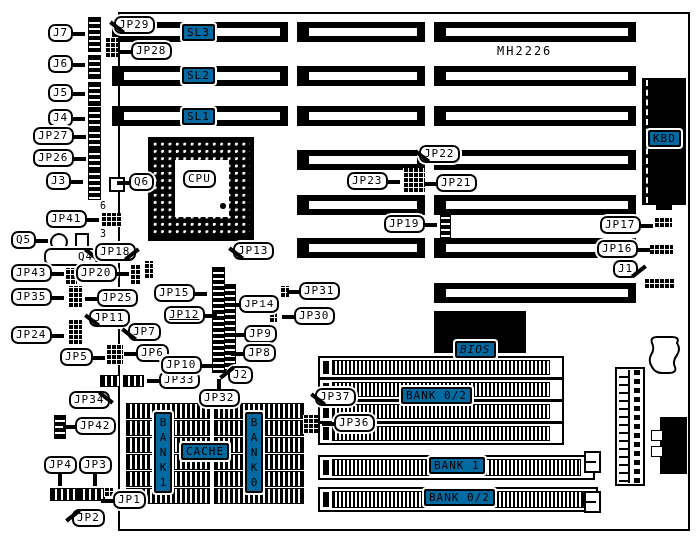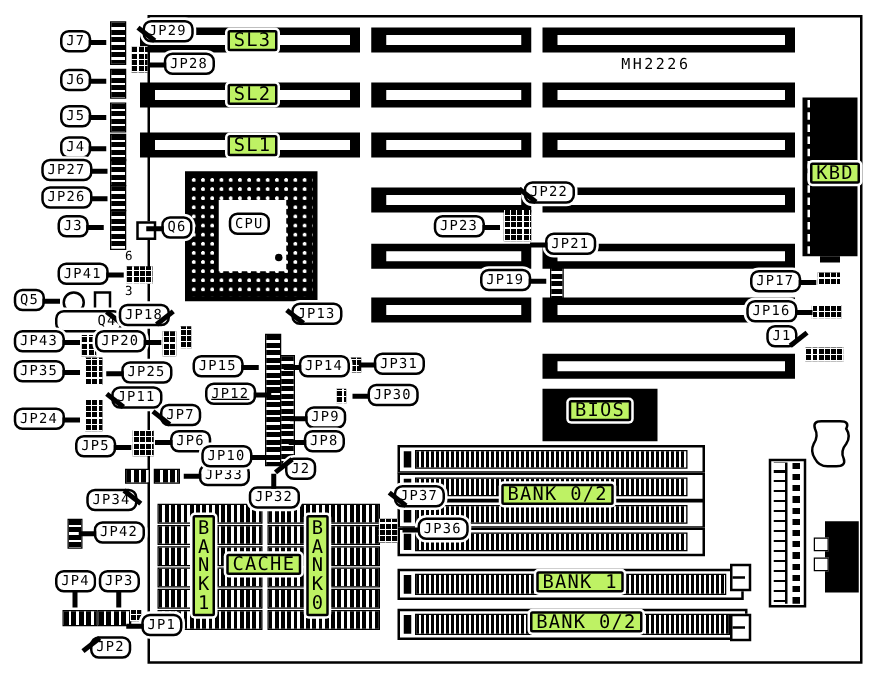--- a/index.html
+++ b/index.html
@@ -8,22 +8,22 @@
   .abs{position:absolute;}
   
   .board{border:2px solid #000;background:#fff;}
   
   .slot{background:#000;height:20px;}
   .slot::after{content:"";position:absolute;left:12px;right:8px;top:6px;bottom:6px;background:#fff;}
   
   .callout{background:#fff;border:2px solid #000;border-radius:7px;padding:0 3px;
            font-size:11px;line-height:14px;letter-spacing:1px;white-space:nowrap;
            box-shadow:0 0 0 2px #fff;z-index:30;}
-  .boxlabel{background:#bef264;border:2px solid #000;border-radius:2px;padding:0 3px;
-            font-size:15px;line-height:13px;letter-spacing:1px;white-space:nowrap;
+  .boxlabel{background:#0369a1;border:2px solid #000;border-radius:2px;padding:0 3px;
+            font-size:11px;line-height:13px;letter-spacing:1px;white-space:nowrap;
             box-shadow:0 0 0 2px #fff;z-index:25;}
   .vlabel{width:10px;word-break:break-all;white-space:normal;text-align:center;
           line-height:15px;letter-spacing:0;padding:1px 2px;}
   .smalltext{font-size:10px;line-height:10px;z-index:26;}
   .mh{font-size:12px;letter-spacing:2px;z-index:5;}
   
   .pinstrip{background:repeating-linear-gradient(180deg,#000 0 4px,#fff 4px 6px);
             border:1px solid #000;z-index:6;}
   .jblock{background-color:#000;z-index:6;
           background-image:repeating-linear-gradient(0deg,#fff 0 1px,transparent 1px 5px),
@@ -140,21 +140,21 @@
   <div class="abs jblock" style="left:280px;top:286px;width:9px;height:12px;"></div>
   <div class="abs jblock" style="left:269px;top:311px;width:8px;height:12px;"></div>
 
   <div class="abs jblock" style="left:403px;top:168px;width:22px;height:25px;"></div>
   <div class="abs pinstrip" style="left:440px;top:212px;width:9px;height:27px;"></div>
   <div class="abs jblock" style="left:654px;top:218px;width:18px;height:10px;"></div>
   <div class="abs jblock" style="left:649px;top:244px;width:24px;height:11px;"></div>
   <div class="abs jblock" style="left:644px;top:278px;width:31px;height:11px;"></div>
 
   <div class="abs" style="left:434px;top:311px;width:92px;height:42px;background:#000;z-index:5;"></div>
-  <div class="abs boxlabel" style="left:455px;top:320px;">BIOS</div>
+  <div class="abs boxlabel" style="left:455px;top:341px;font-style:italic;">BIOS</div>
 
   <div class="abs kbd" style="left:642px;top:78px;width:44px;height:127px;"></div>
   <div class="abs" style="left:656px;top:205px;width:16px;height:5px;background:#000;z-index:5;"></div>
   <div class="abs boxlabel" style="left:648px;top:130px;">KBD</div>
 
   <div class="abs simm" style="left:318px;top:356px;width:242px;height:19px;"></div>
   <div class="abs simm" style="left:318px;top:378px;width:242px;height:19px;"></div>
   <div class="abs simm" style="left:318px;top:400px;width:242px;height:19px;"></div>
   <div class="abs simm" style="left:318px;top:422px;width:242px;height:19px;"></div>
   <div class="abs boxlabel" style="left:401px;top:387px;">BANK 0/2</div>
@@ -217,33 +217,33 @@
   <div class="abs callout t-l" style="left:159px;top:371px;text-align:right;">JP33</div>
   <div class="abs callout t-ur" style="left:69px;top:391px;">JP34</div>
   <div class="abs callout t-l" style="left:75px;top:417px;">JP42</div>
   <div class="abs callout t-d" style="left:44px;top:456px;">JP4</div>
   <div class="abs callout t-d" style="left:79px;top:456px;">JP3</div>
   <div class="abs callout t-l" style="left:113px;top:491px;">JP1</div>
   <div class="abs callout t-ul" style="left:72px;top:509px;">JP2</div>
 
   <div class="abs callout t-dl" style="left:233px;top:242px;">JP13</div>
   <div class="abs callout t-r" style="left:154px;top:284px;">JP15</div>
-  <div class="abs callout t-l" style="left:239px;top:284px;">JP14</div>
+  <div class="abs callout t-l" style="left:239px;top:295px;font-family:Liberation Mono, monospace;">JP14</div>
   <div class="abs callout t-l" style="left:299px;top:282px;">JP31</div>
   <div class="abs callout t-r" style="left:164px;top:306px;text-decoration:underline;">JP12</div>
   <div class="abs callout t-l" style="left:294px;top:307px;">JP30</div>
   <div class="abs callout t-r" style="left:161px;top:324px;margin-top:32px;">JP10</div>
   <div class="abs callout t-l" style="left:244px;top:325px;">JP9</div>
   <div class="abs callout t-l" style="left:243px;top:344px;">JP8</div>
   <div class="abs callout t-ul" style="left:228px;top:366px;">J2</div>
   <div class="abs callout t-u" style="left:199px;top:389px;">JP32</div>
 
   <div class="abs callout t-dl" style="left:419px;top:145px;">JP22</div>
   <div class="abs callout t-r" style="left:347px;top:172px;">JP23</div>
-  <div class="abs callout t-l" style="left:436px;top:174px;margin-top:12px;">JP21</div>
+  <div class="abs callout t-l" style="left:436px;top:174px;">JP21</div>
   <div class="abs callout t-r" style="left:384px;top:215px;">JP19</div>
   <div class="abs callout t-r" style="left:600px;top:216px;">JP17</div>
   <div class="abs callout t-r" style="left:597px;top:240px;">JP16</div>
   <div class="abs callout t-dr" style="left:613px;top:260px;">J1</div>
   <div class="abs callout t-dl" style="left:315px;top:388px;">JP37</div>
   <div class="abs callout t-l" style="left:334px;top:414px;">JP36</div>
 
 </div>
 
 </body></html>

